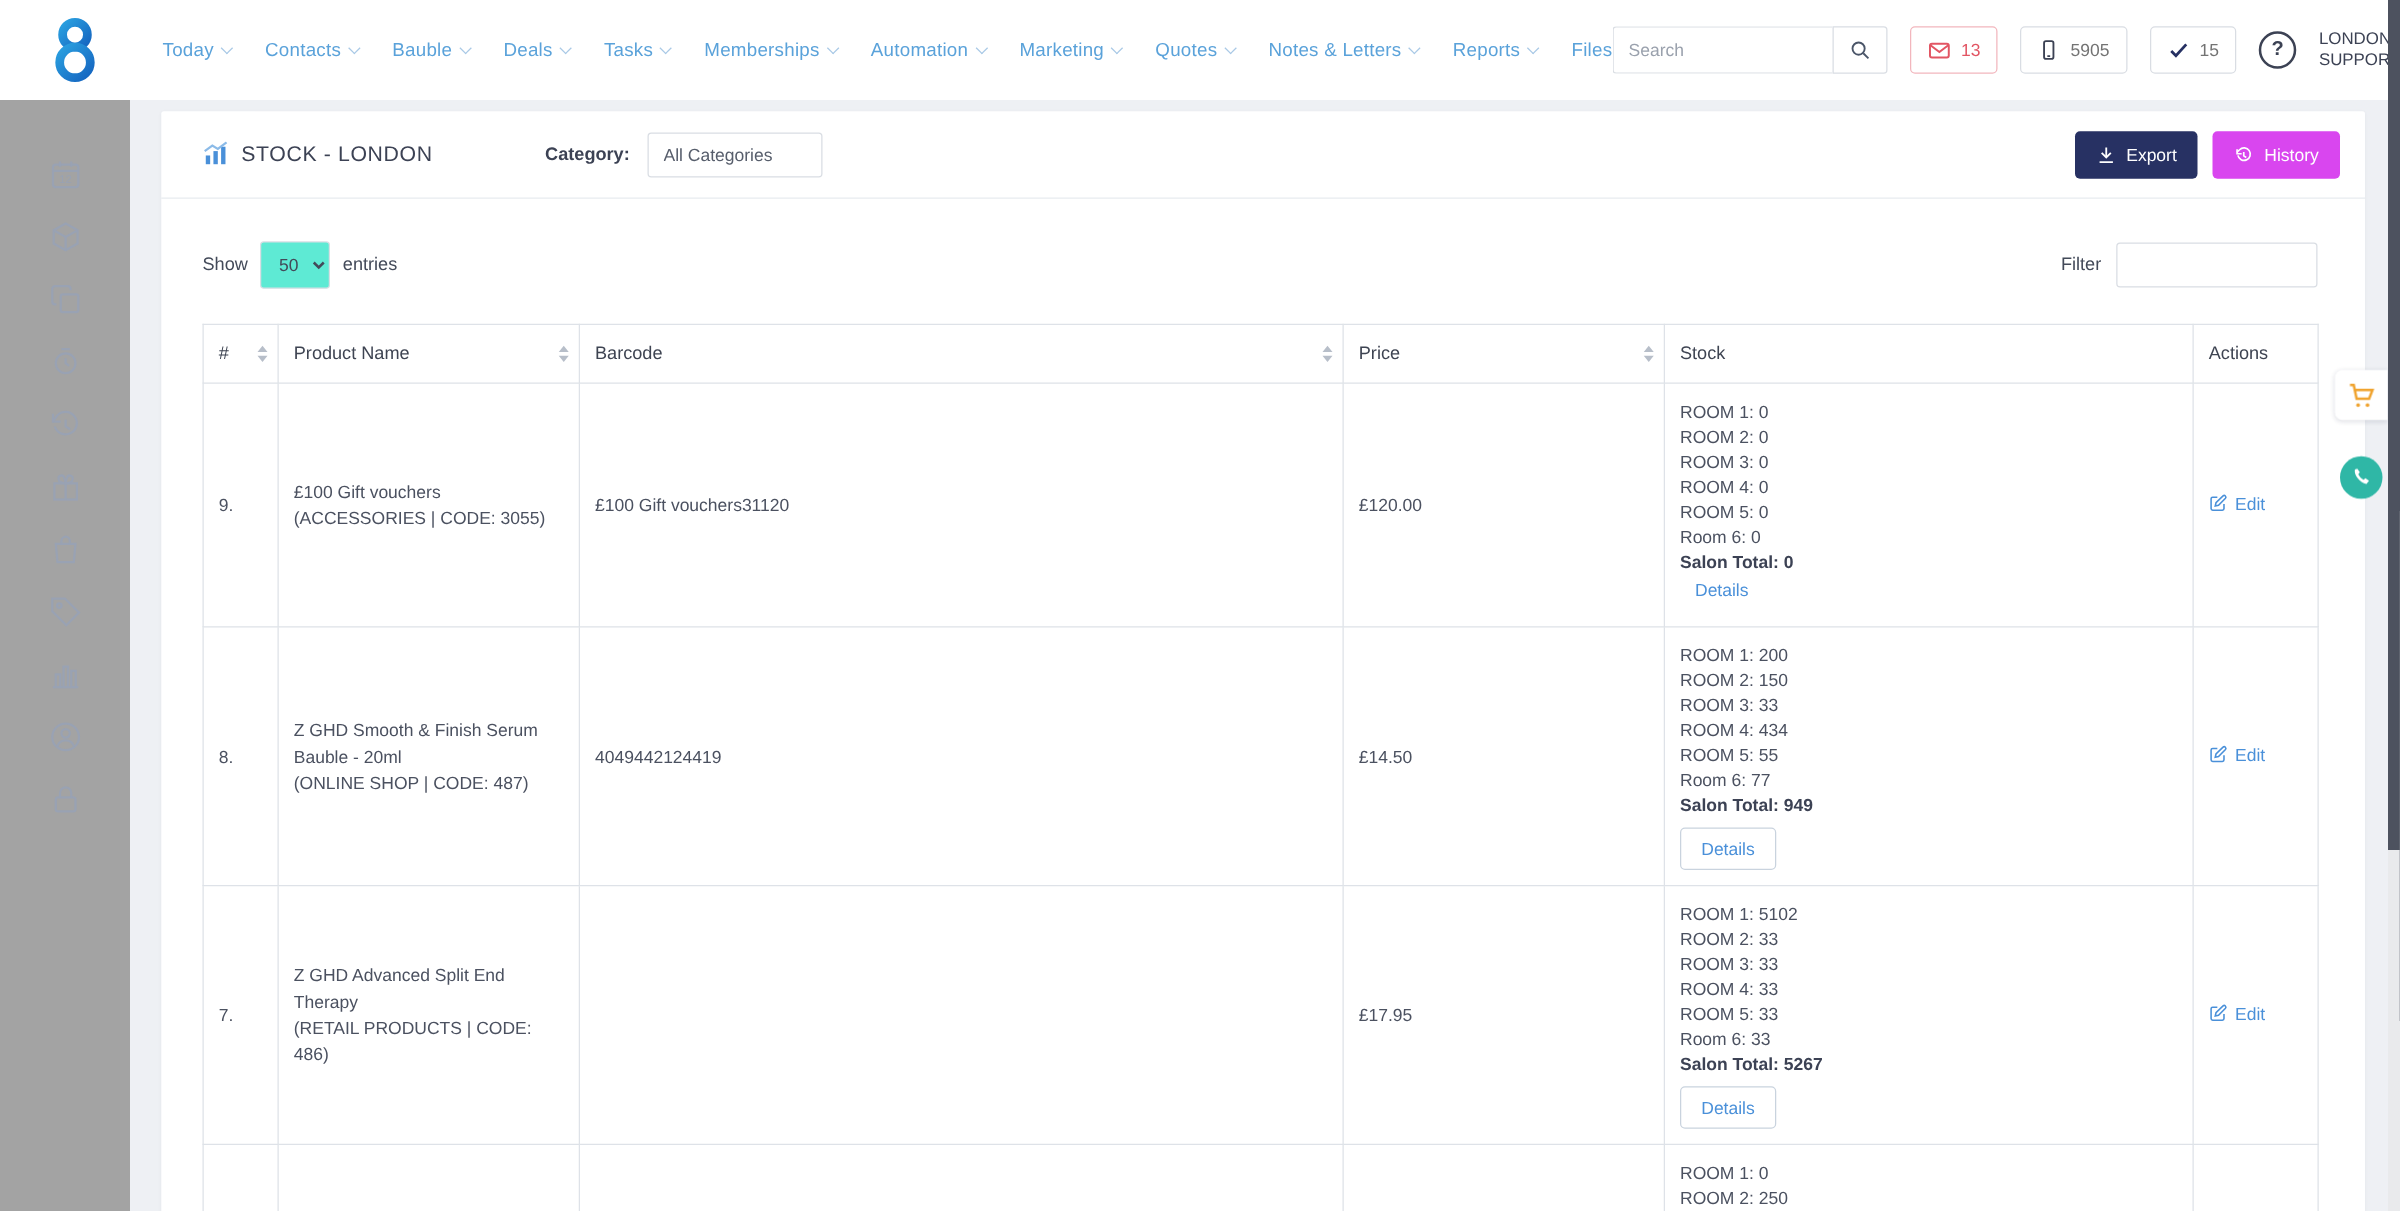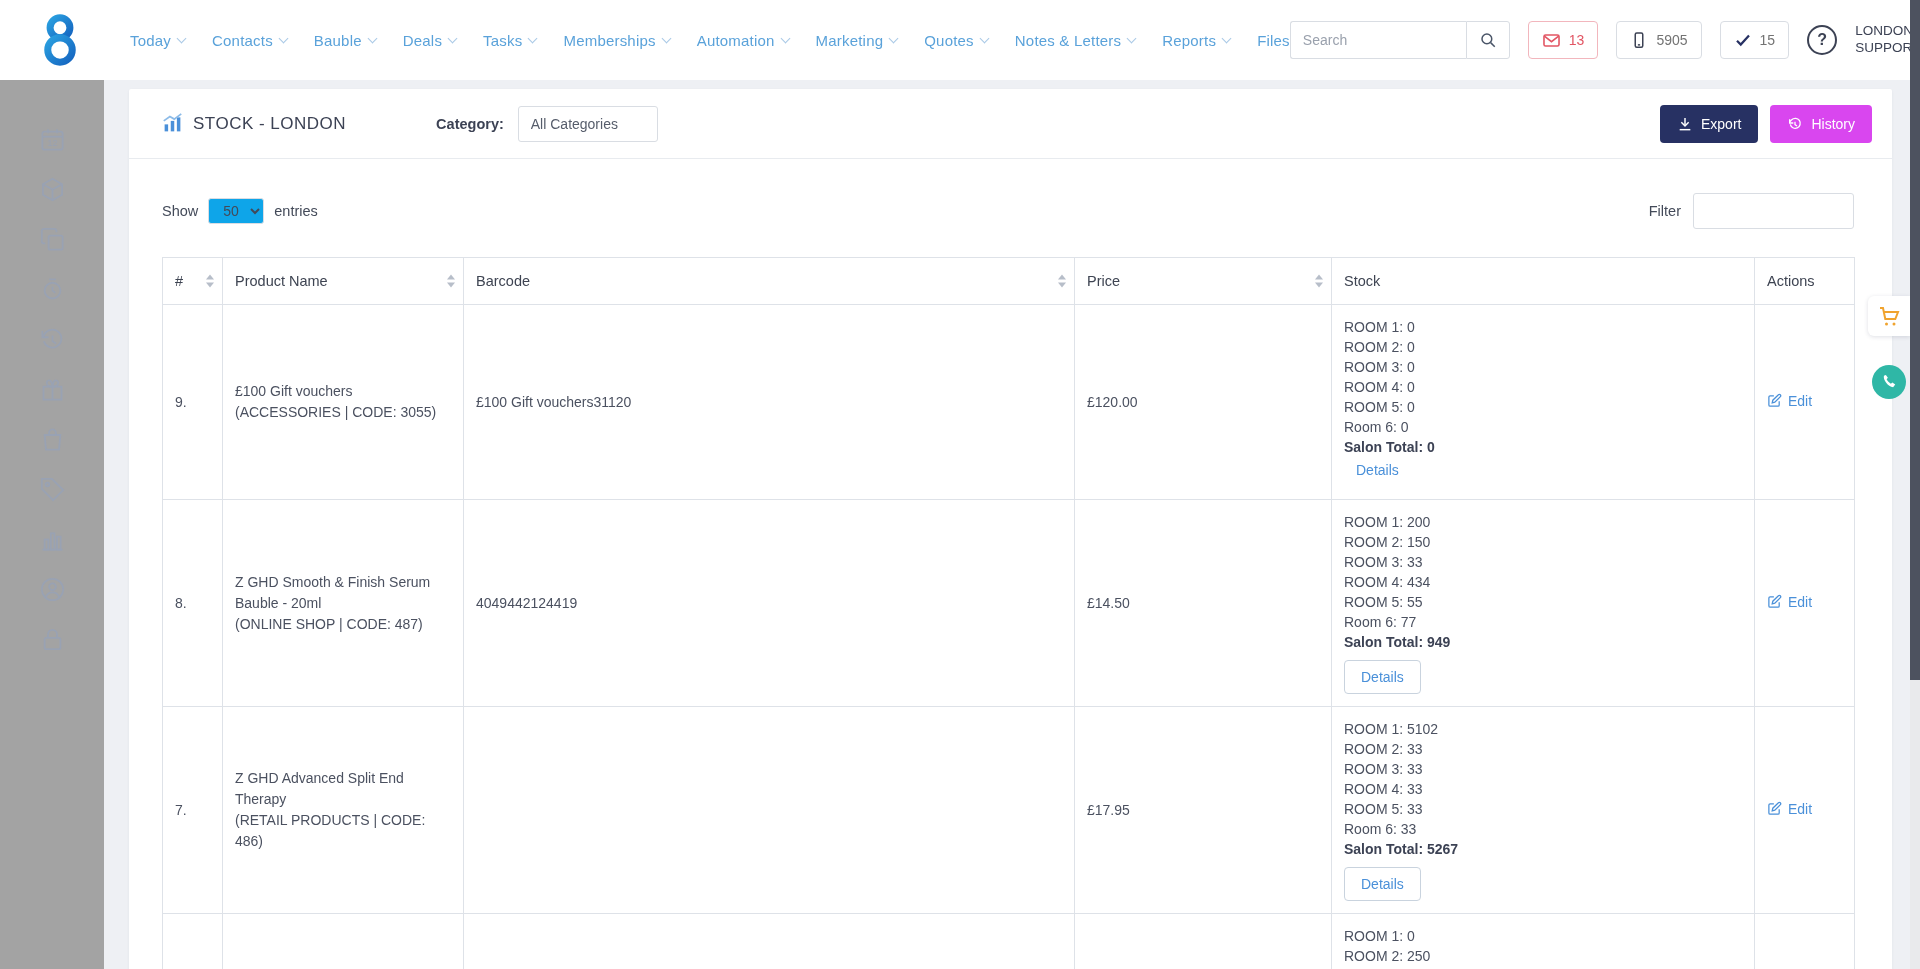--- a/index.html
+++ b/index.html
@@ -34,21 +34,21 @@
   .page-title { font-size:17px; font-weight:400; color:#3c4254; letter-spacing:.5px; }
   .cat-label { margin-left:90px; font-size:14.5px; font-weight:700; color:#3c4254; }
   .cat-select { margin-left:14px; width:140px; height:36px; border:1px solid #d9dde3; border-radius:3px; background:#fff; color:#565d6b; font-size:14px; padding:0 12px; appearance:none; -webkit-appearance:none; outline:none; font-family:"Liberation Sans", sans-serif; }
   .header-actions { margin-left:auto; display:flex; gap:12px; }
   .btn-dark { display:inline-flex; align-items:center; gap:8px; height:38px; padding:0 17px; border:none; border-radius:4px; color:#fff; font-size:14px; cursor:pointer; font-family:"Liberation Sans", sans-serif; }
   .btn-export { background:#273163; }
   .btn-history { background:#d946ef; }
 
   
   .controls { display:flex; align-items:center; padding:34px 38px 0 33px; font-size:14.5px; color:#434a59; }
-  .page-size { width:56px; height:26px; border:1px solid #d9dde3; border-radius:3px; margin:0 10px; font-size:14px; color:#434a59; padding:0 4px 0 10px; background:#0ea5e9; font-family:"Liberation Sans", sans-serif; }
+  .page-size { width:56px; height:38px; border:1px solid #d9dde3; border-radius:3px; margin:0 10px; font-size:14px; color:#434a59; padding:0 4px 0 10px; background:#5eead4; font-family:"Liberation Sans", sans-serif; }
   .filter-group { margin-left:auto; display:flex; align-items:center; gap:12px; }
   .filter-input { width:161px; height:36px; border:1px solid #d9dde3; border-radius:3px; padding:0 10px; font-size:14px; outline:none; font-family:"Liberation Sans", sans-serif; }
 
   
   .stock-table { border-collapse:collapse; table-layout:fixed; margin:28px 38px 0 33px; width:1692px; font-size:14px; color:#4b5160; }
   .stock-table th, .stock-table td { border:1px solid #dee2e8; }
   .stock-table th { height:47px; text-align:left; padding:0 12px; font-weight:400; font-size:14.5px; color:#3e4452; position:relative; cursor:pointer; }
   .sort-icons { position:absolute; right:8px; top:50%; transform:translateY(-50%); display:flex; flex-direction:column; gap:3px; }
   .tri-up { width:0; height:0; border-left:4px solid transparent; border-right:4px solid transparent; border-bottom:5px solid #b7bec9; }
   .tri-down { width:0; height:0; border-left:4px solid transparent; border-right:4px solid transparent; border-top:5px solid #b7bec9; }

